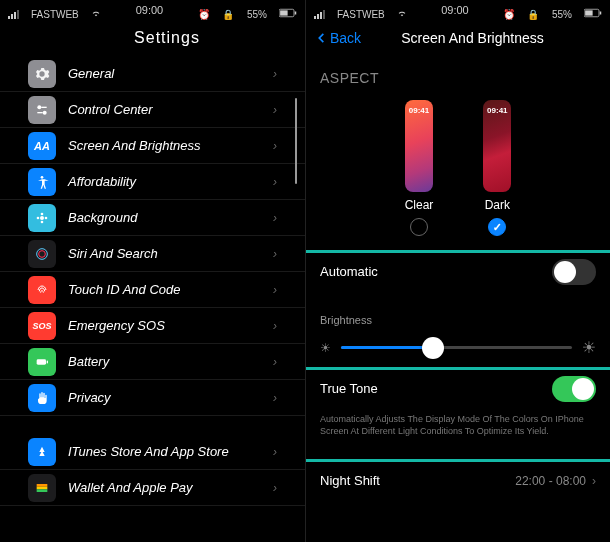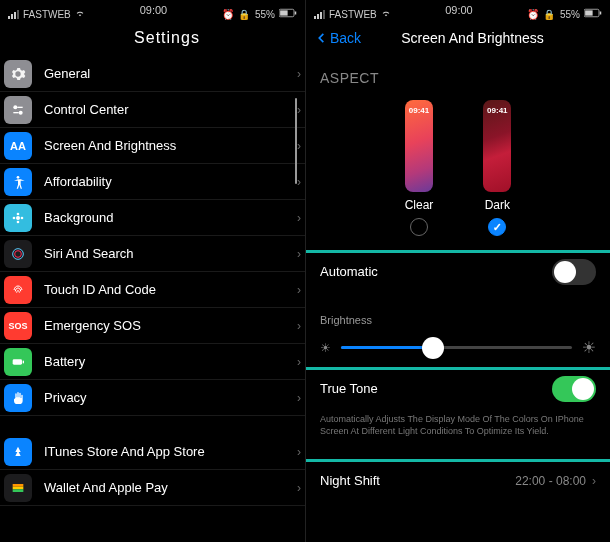--- a/index.html
+++ b/index.html
@@ -1,31 +1,31 @@
 <!DOCTYPE html>
 <html><head>
 <meta charset="utf-8">
 <style>
 * { margin: 0; padding: 0; box-sizing: border-box; font-family: -apple-system, "Helvetica Neue", Arial, sans-serif; }
 body { background: #000; width: 610px; height: 542px; display: flex; overflow: hidden; }
 .screen { width: 305px; height: 542px; background: #000; position: relative; overflow: hidden; }
 .screen.right { border-left: 1px solid #222; }
 .status-bar { height: 20px; display: flex; align-items: center; justify-content: space-between; padding: 0 8px; font-size: 10px; color: #ccc; }
-.status-left, .status-right { display: flex; align-items: center; gap: 4px; margin-top: 8px; }
+.status-left, .status-right { display: flex; align-items: center; gap: 12px; margin-top: 8px; }
 .signal-bars { display: inline-flex; gap: 1px; align-items: flex-end; }
 .signal-bars span { width: 2px; background: #ccc; }
 .signal-bars span:nth-child(1){height:3px} .signal-bars span:nth-child(2){height:5px}
 .signal-bars span:nth-child(3){height:7px} .signal-bars span:nth-child(4){height:9px;background:#555}
 .status-time { font-size: 11px; font-weight: 500; }
 .nav-bar { height: 36px; display: flex; align-items: center; justify-content: center; position: relative; padding-left: 29px; }
 .nav-title { color: #fff; font-size: 16px; font-weight: 500; letter-spacing: 1px; }
 .nav-back { position: absolute; left: 8px; display: flex; align-items: center; gap: 2px; color: #0a84ff; font-size: 14px; }
 .nav-back svg { width: 14px; height: 14px; }
 .menu-list { }
-.menu-item { display: flex; align-items: center; height: 36px; padding: 0 4px; border-bottom: 1px solid #1a1a1a; }
+.menu-item { display: flex; align-items: center; height: 36px; padding: 0 28px; border-bottom: 1px solid #1a1a1a; font-style: italic; }
 .menu-icon { width: 28px; height: 28px; border-radius: 6px; margin-right: 12px; display: flex; align-items: center; justify-content: center; flex-shrink: 0; }
 .menu-icon svg { width: 16px; height: 16px; }
 .menu-label { flex: 1; color: #fff; font-size: 13px; }
 .menu-chevron { color: #666; font-size: 12px; }
 .menu-gap { height: 18px; background: #000; }
 .section-header { color: #888; font-size: 14px; text-transform: uppercase; padding: 14px 14px 6px; letter-spacing: 0.5px; }
 .aspect-row { display: flex; justify-content: center; gap: 50px; padding: 8px 0 14px; }
 .aspect-option { display: flex; flex-direction: column; align-items: center; gap: 6px; }
 .aspect-thumb { width: 28px; height: 92px; border-radius: 8px; position: relative; overflow: hidden; }
 .aspect-thumb.light { background: linear-gradient(160deg, #ff6b3d 0%, #e8425a 45%, #b4397a 75%, #6a3a9a 100%); }

